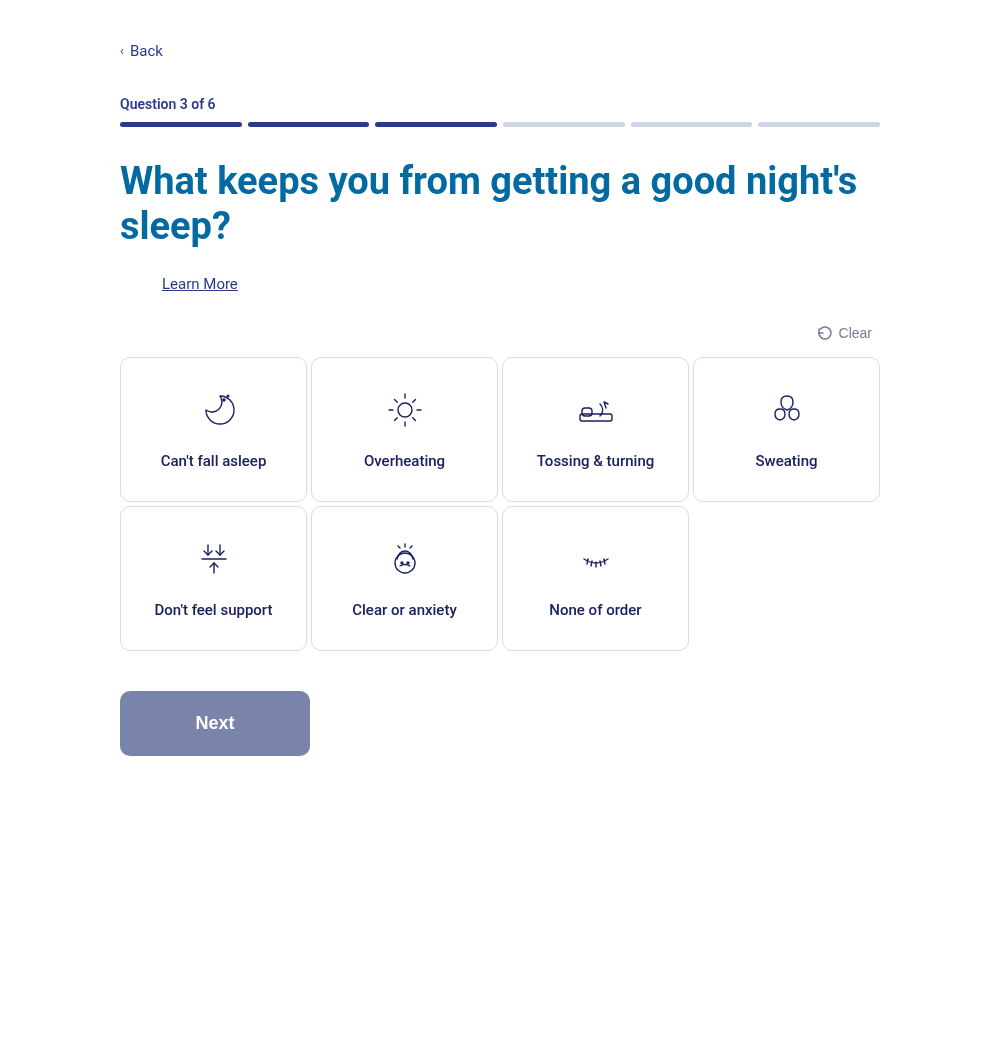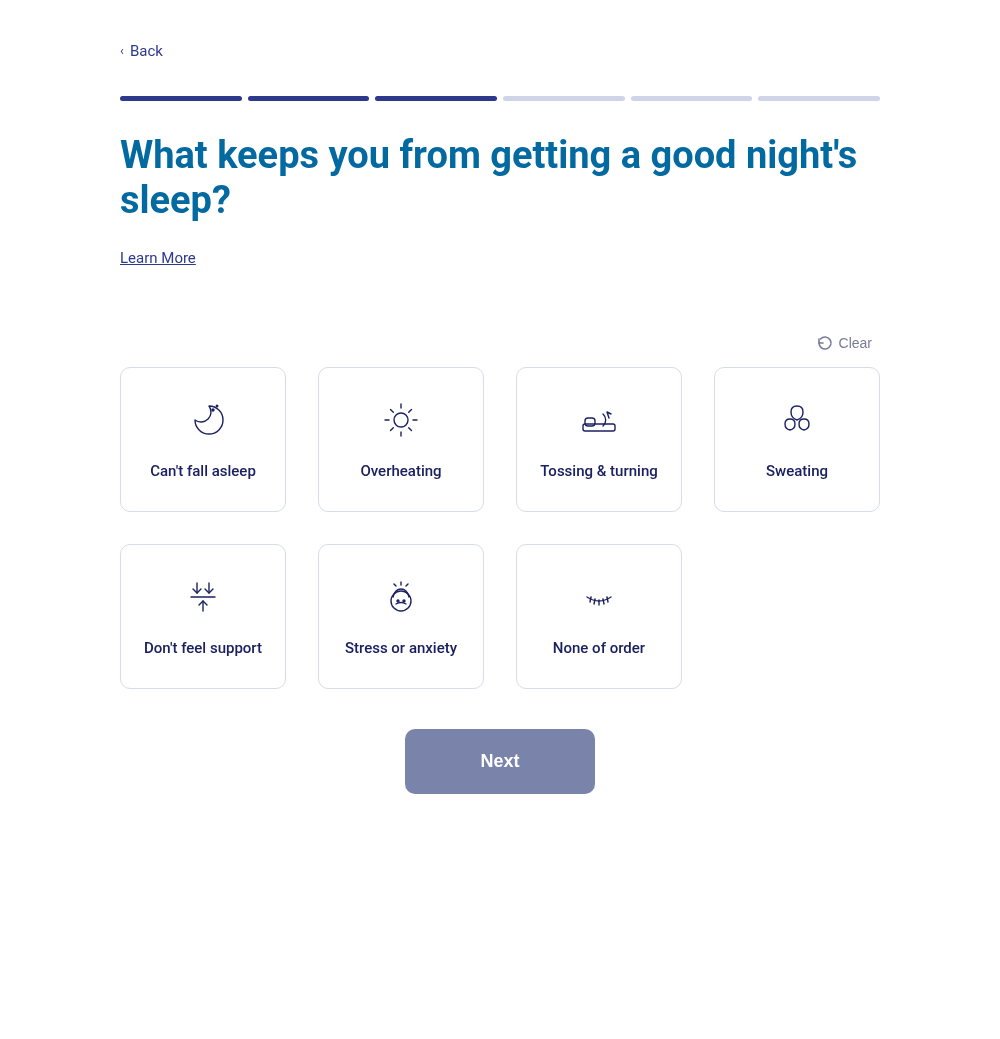--- a/index.html
+++ b/index.html
@@ -74,46 +74,46 @@
       margin-bottom: 8px;
     }
 
     .learn-more {
       color: #2d3a8c;
       font-size: 15px;
       text-decoration: underline;
       cursor: pointer;
       display: inline-block;
       margin-bottom: 28px;
+      margin-left: 42px;
     }
 
     .clear-row {
       display: flex;
       justify-content: flex-end;
       align-items: center;
       margin-bottom: 12px;
     }
 
     .clear-btn {
       display: inline-flex;
       align-items: flex-end;
       gap: 6px;
       color: #7a7a9a;
       font-size: 14px;
       cursor: pointer;
       background: none;
       border: none;
       padding: 4px 8px;
-      margin-top: 36px;
     }
 
     .options-grid {
       display: grid;
       grid-template-columns: repeat(4, 1fr);
-      gap: 32px;
+      gap: 4px;
       margin-bottom: 40px;
     }
 
     .option-card {
       border: 1.5px solid #d8dce8;
       border-radius: 10px;
       padding: 28px 16px 22px;
       display: flex;
       flex-direction: column;
       align-items: center;
@@ -146,21 +146,21 @@
     .option-label {
       font-size: 15px;
       font-weight: 500;
       color: #1a2060;
       text-align: center;
       line-height: 1.3;
     }
 
     .footer-row {
       display: flex;
-      justify-content: center;
+      justify-content: flex-start;
       margin-top: 8px;
     }
 
     .next-btn {
       background: #7a83aa;
       color: #fff;
       font-size: 18px;
       font-weight: 600;
       border: none;
       border-radius: 10px;
@@ -175,20 +175,21 @@
 
 <div class="page-container">
 
   
   <a class="back-link">
     <span class="chevron-left">‹</span>
     <span>Back</span>
   </a>
 
   
+  <div class="question-label">Question 3 of 6</div>
   <div class="progress-bar-container">
     <div class="progress-segment filled"></div>
     <div class="progress-segment filled"></div>
     <div class="progress-segment filled"></div>
     <div class="progress-segment empty"></div>
     <div class="progress-segment empty"></div>
     <div class="progress-segment empty"></div>
   </div>
 
   
@@ -296,21 +297,21 @@
           <line x1="22" y1="10" x2="22" y2="7"></line>
           <line x1="17" y1="11" x2="15" y2="9"></line>
           <line x1="27" y1="11" x2="29" y2="9"></line>
 
           <path d="M17 29 q5 -3 10 0" fill="none"></path>
 
           <circle cx="19" cy="26" r="1" fill="#1a2060"></circle>
           <circle cx="25" cy="26" r="1" fill="#1a2060"></circle>
         </svg>
       </div>
-      <span class="option-label">Stress or anxiety</span>
+      <span class="option-label">Clear or anxiety</span>
     </div>
 
     <div class="option-card">
       <div class="option-icon">
         <svg viewBox="0 0 44 44">
 
           <path d="M10 22 q12 8 24 0" fill="none"></path>
 
           <line x1="14" y1="22" x2="13" y2="27"></line>
           <line x1="18" y1="24" x2="17" y2="29"></line>

